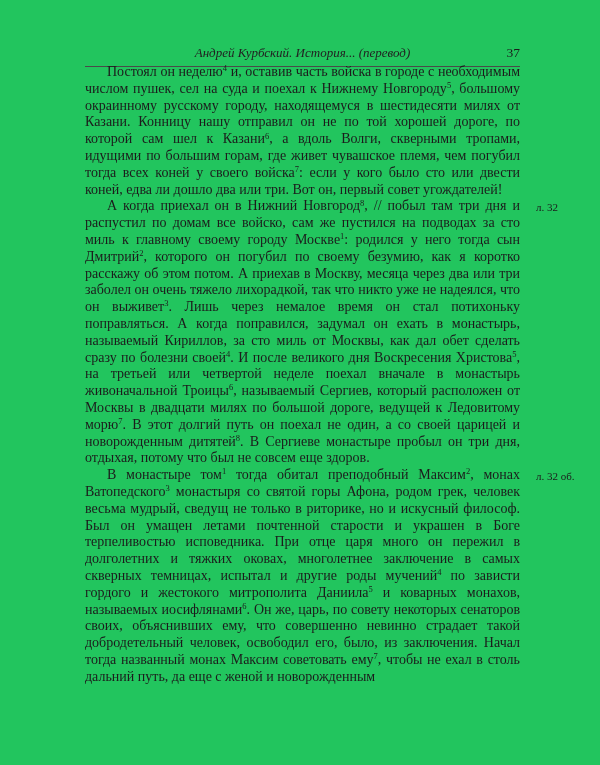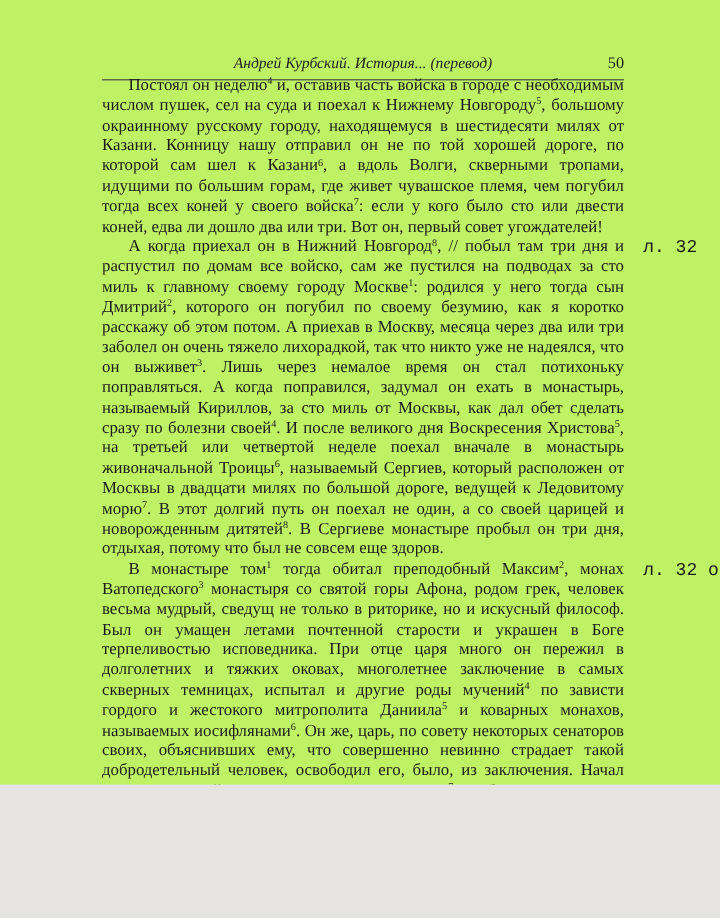--- a/index.html
+++ b/index.html
@@ -3,23 +3,23 @@
 <meta charset="utf-8">
 <style>
   html, body {
     margin: 0;
     padding: 0;
     background: #e6e4e0;
   }
   .page {
     position: relative;
     width: 600px;
-    height: 654px;
+    height: 765px;
     margin: 0 auto;
-    background: #bef264;
+    background: #22c55e;
     overflow: hidden;
     font-family: "Liberation Serif", serif;
     color: #1c1c1c;
   }
   .header {
     position: absolute;
     left: 85px;
     top: 45px;
     width: 435px;
     height: 17px;
@@ -71,33 +71,32 @@
     vertical-align: baseline;
     position: relative;
     top: -0.55em;
   }
   .margin-note {
     position: absolute;
     left: calc(100% + 16px);
     top: 1px;
     text-indent: 0;
     white-space: nowrap;
-    font-size: 15px;
+    font-size: 11px;
     line-height: 16.8px;
     color: #1c1c1c;
-    font-family: Liberation Mono, monospace;
   }
 </style>
 </head>
 <body>
 
 <div class="page">
   <div class="header">
     <span class="running-title">Андрей Курбский. История... (перевод)</span>
-    <span class="page-number">50</span>
+    <span class="page-number">37</span>
   </div>
   <hr class="header-rule">
   <div class="text-body" id="text-body">
       <p class="para"><span>Постоял он неделю</span><sup class="fn-ref">4</sup><span> и, оставив часть войска в городе с необходимым числом пушек, сел на суда и поехал к Нижнему Новгороду</span><sup class="fn-ref">5</sup><span>, большому окраинному русскому городу, находящемуся в шестидесяти милях от Казани. Конницу нашу отправил он не по той хорошей дороге, по которой сам шел к Казани</span><sup class="fn-ref">6</sup><span>, а вдоль Волги, скверными тропами, идущими по большим горам, где живет чувашское племя, чем погубил тогда всех коней у своего войска</span><sup class="fn-ref">7</sup><span>: если у кого было сто или двести коней, едва ли дошло два или три. Вот он, первый совет угождателей!</span></p>
       <p class="para"><span>А когда приехал он в Нижний Новгород</span><sup class="fn-ref">8</sup><span>, // побыл там три дня и распустил по домам все войско, сам же пустился на подводах за сто миль к главному своему городу Москве</span><sup class="fn-ref">1</sup><span>: родился у него тогда сын Дмитрий</span><sup class="fn-ref">2</sup><span>, которого он погубил по своему безумию, как я коротко расскажу об этом потом. А приехав в Москву, месяца через два или три заболел он очень тяжело лихорадкой, так что никто уже не надеялся, что он выживет</span><sup class="fn-ref">3</sup><span>. Лишь через немалое время он стал потихоньку поправляться. А когда поправился, задумал он ехать в монастырь, называемый Кириллов, за сто миль от Москвы, как дал обет сделать сразу по болезни своей</span><sup class="fn-ref">4</sup><span>. И после великого дня Воскресения Христова</span><sup class="fn-ref">5</sup><span>, на третьей или четвертой неделе поехал вначале в монастырь живоначальной Троицы</span><sup class="fn-ref">6</sup><span>, называемый Сергиев, который расположен от Москвы в двадцати милях по большой дороге, ведущей к Ледовитому морю</span><sup class="fn-ref">7</sup><span>. В этот долгий путь он поехал не один, а со своей царицей и новорожденным дитятей</span><sup class="fn-ref">8</sup><span>. В Сергиеве монастыре пробыл он три дня, отдыхая, потому что был не совсем еще здоров.</span><span class="margin-note">л. 32</span></p>
       <p class="para"><span>В монастыре том</span><sup class="fn-ref">1</sup><span> тогда обитал преподобный Максим</span><sup class="fn-ref">2</sup><span>, монах Ватопедского</span><sup class="fn-ref">3</sup><span> монастыря со святой горы Афона, родом грек, человек весьма мудрый, сведущ не только в риторике, но и искусный философ. Был он умащен летами почтенной старости и украшен в Боге терпеливостью исповедника. При отце царя много он пережил в долголетних и тяжких оковах, многолетнее заключение в самых скверных темницах, испытал и другие роды мучений</span><sup class="fn-ref">4</sup><span> по зависти гордого и жестокого митрополита Даниила</span><sup class="fn-ref">5</sup><span> и коварных монахов, называемых иосифлянами</span><sup class="fn-ref">6</sup><span>. Он же, царь, по совету некоторых сенаторов своих, объяснивших ему, что совершенно невинно страдает такой добродетельный человек, освободил его, было, из заключения. Начал тогда названный монах Максим советовать ему</span><sup class="fn-ref">7</sup><span>, чтобы не ехал в столь дальний путь, да еще с женой и новорожденным</span><span class="margin-note">л. 32 об.</span></p>
     </div>
 </div>
 
 </body></html>

